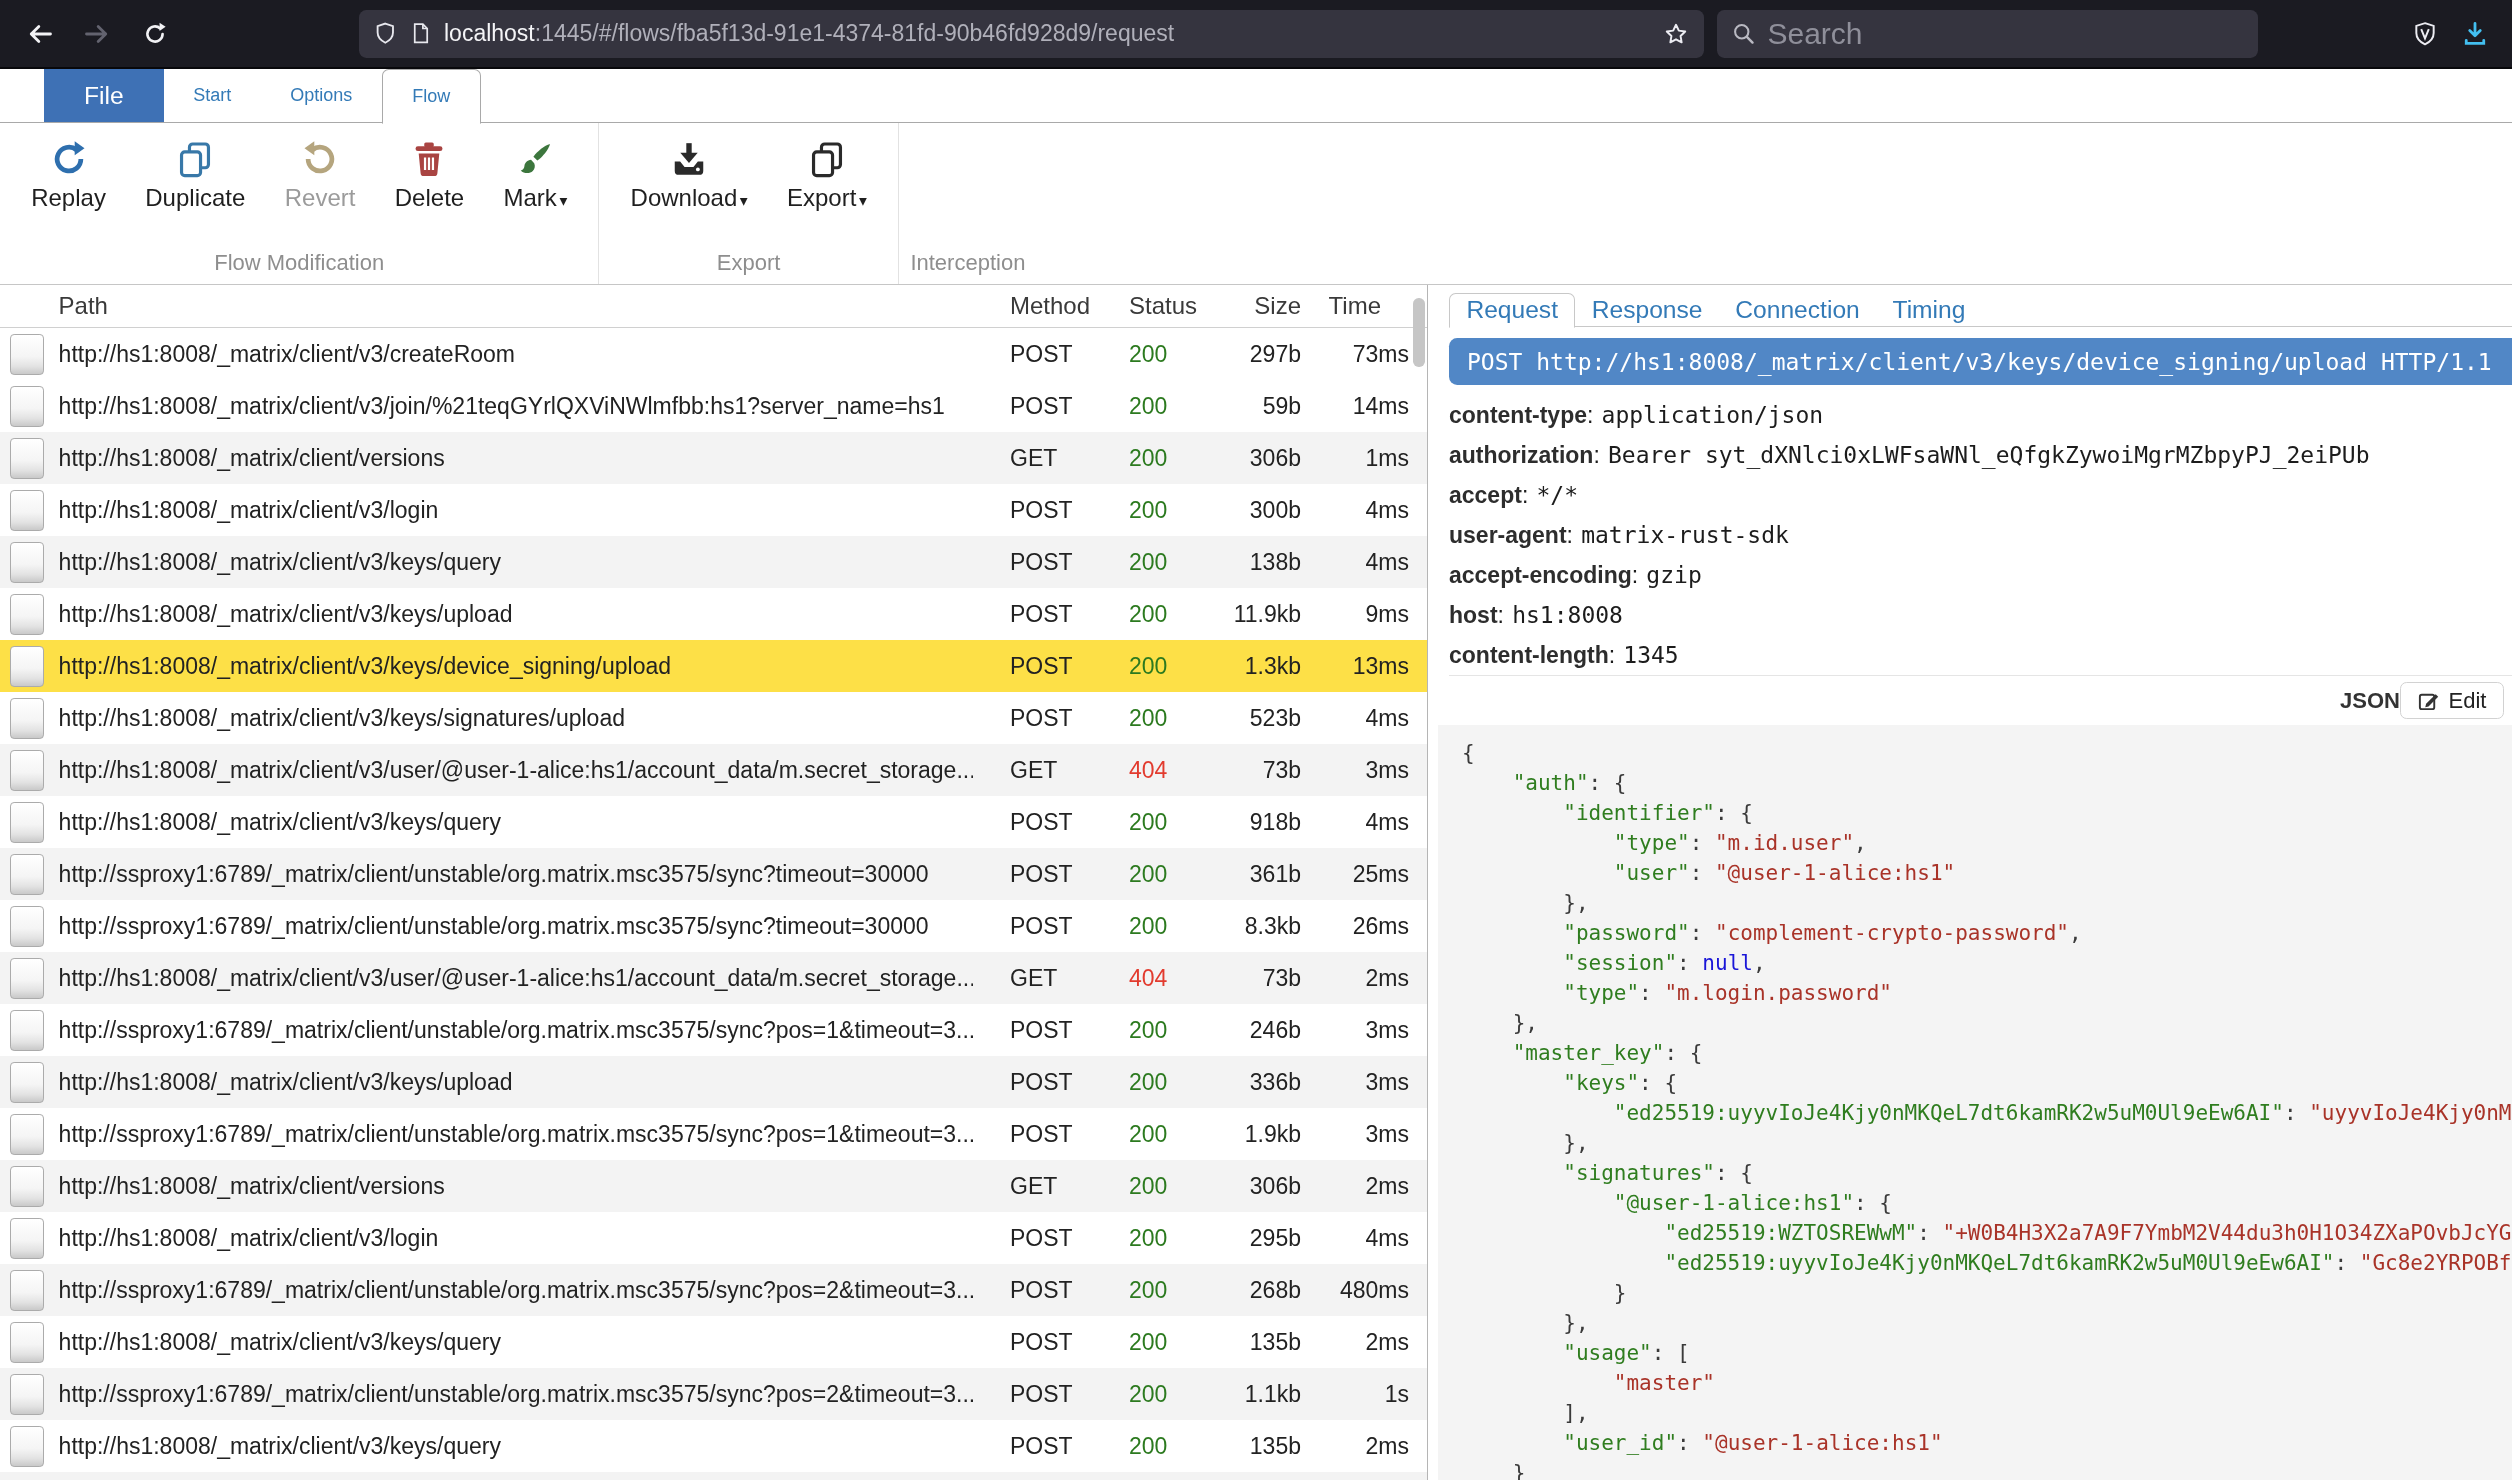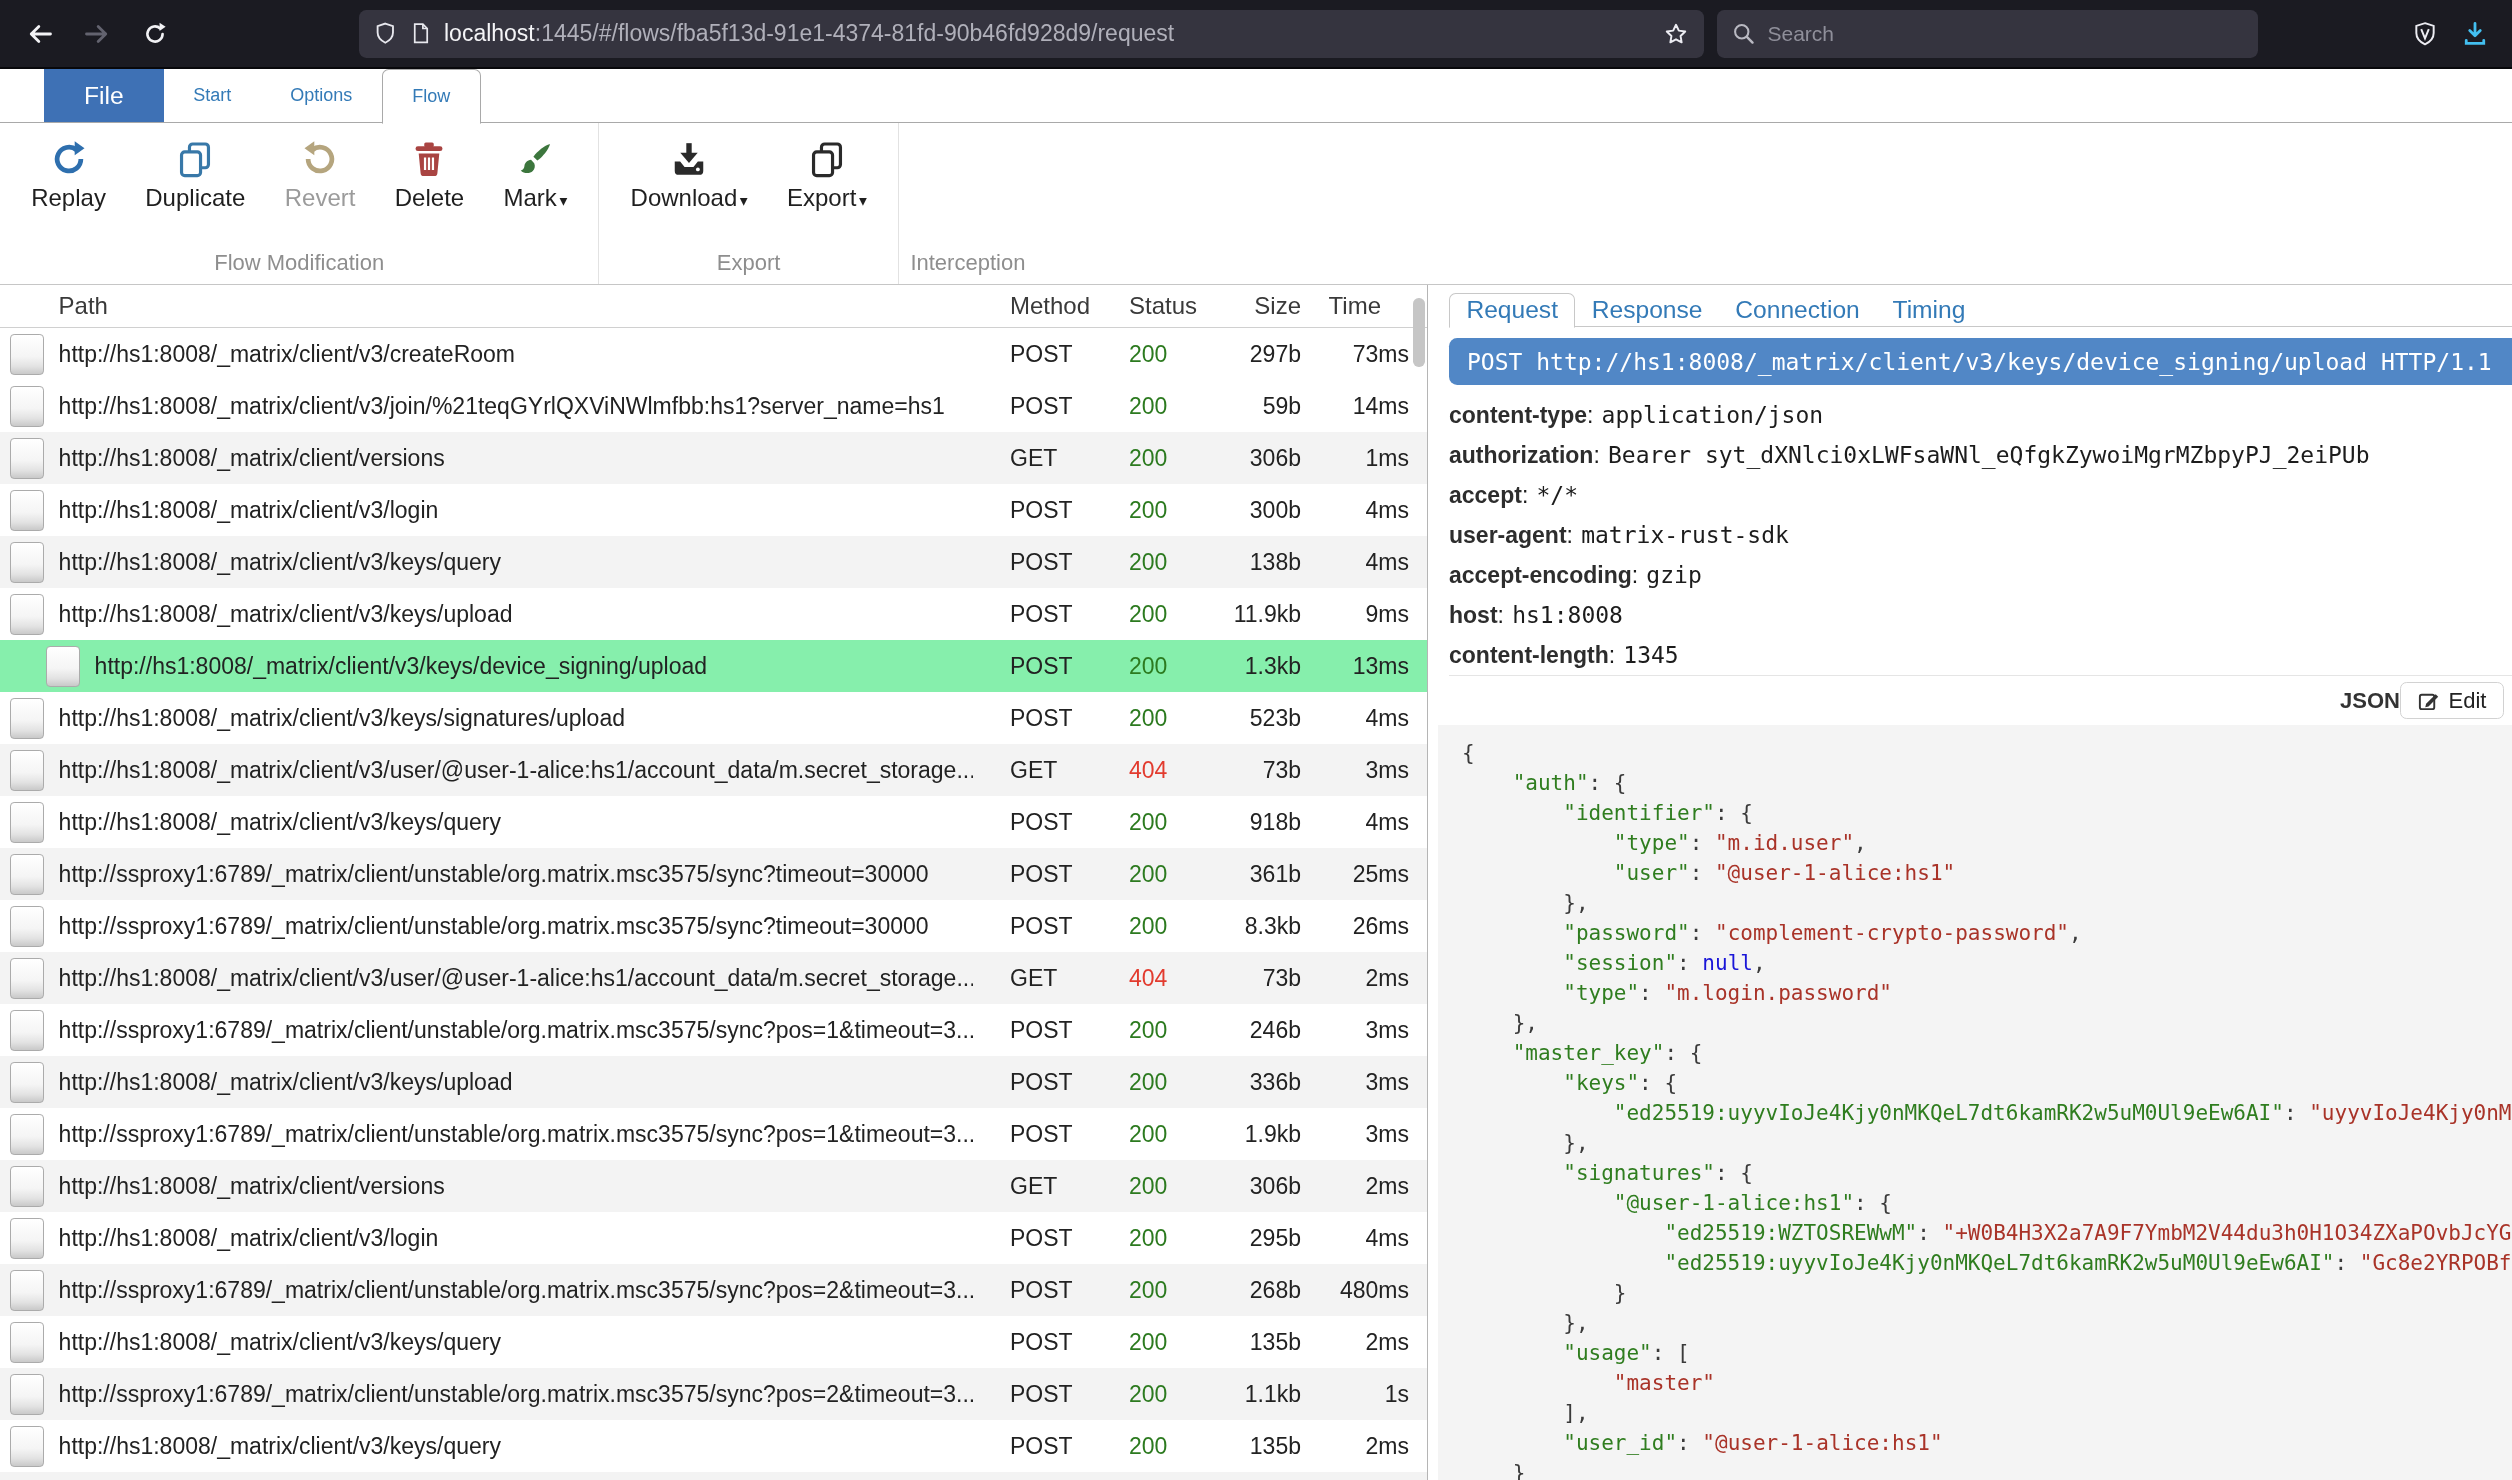--- a/index.html
+++ b/index.html
@@ -10,21 +10,21 @@
   .chrome { height:69px; background:#1b1b22; display:flex; align-items:center;
             padding:0 18px; border-bottom:2.5px solid #08080b; }
   .navbtn { width:43px; height:43px; display:flex; align-items:center; justify-content:center; border-radius:4.9px; }
   .navbtn + .navbtn { margin-left:14.8px; }
   .urlbar { margin-left:182px; width:1345px; height:48px; background:#35343f; border-radius:7.4px;
             display:flex; align-items:center; padding:0 14.8px; gap:11.5px; }
   .urltext { font-size:23px; color:#f4f4f7; white-space:nowrap; overflow:hidden; flex:1; }
   .urltext .rest { color:#b0b0ba; }
   .searchbar { margin-left:13px; width:541px; height:48px; background:#35343f; border-radius:7.4px;
                display:flex; align-items:center; padding:0 14.8px; gap:11.5px; }
-  .searchtext { font-size:21px; color:#8f8f9a; }
+  .searchtext { font-size:30px; color:#8f8f9a; }
   .chrome .spacer { flex:1; }
   .chrome-right { display:flex; align-items:center; gap:23px; padding-right:4.9px; }
 
   
   .menurow { height:54px; background:#fff; border-bottom:1.6px solid #a9a9a9; display:flex; align-items:stretch; }
   .filebtn { background:#3e71b5; color:#fff; font-size:24.6px; display:flex; align-items:center;
              padding:0 40px; cursor:default;margin-left:44px; }
   .mtabs { display:flex; align-items:stretch; }
   .mtab { color:#337ab7; font-size:18px; display:flex; align-items:center; padding:0 29.5px; }
   .mtab.active { background:#fff; border:1.6px solid #a9a9a9; border-bottom:1.6px solid #fff;
@@ -51,21 +51,21 @@
   .fheader { height:43px; border-bottom:1.6px solid #d0d0d0; font-size:24px; color:#3a3a3a; }
   .fheader .c-path { padding-left:6.6px; }
   .c-method { padding-left:37px; }
   .c-status { padding-left:49px; }
   .fheader .c-size { padding-left:51px; }
   .c-size { text-align:right; }
   .fheader .c-time { padding-right:28px; }
   .c-time { text-align:right; }
   .frow { height:52px; font-size:23px; color:#222; background:#fff; }
   .frow.shaded { background:#f3f3f3; }
-  .frow.selected { background:#86efac;padding-left:36px; }
+  .frow.selected { background:#fde047; }
   .frow .c-path { padding-left:6.6px; white-space:nowrap; overflow:hidden; }
   .markbtn { width:34px; height:41px; margin-left:9.8px; border:1.6px solid #ababab; border-radius:4.1px;
              background:linear-gradient(180deg,#ffffff 0%,#f5f5f5 55%,#e3e3e3 80%,#c9c9c9 100%); }
   .status-ok { color:#2c7a1f; }
   .status-err { color:#e23b2e; }
   .vthumb { position:absolute; right:2.5px; top:13px; width:11.5px; height:69px; background:#c6c6c6; border-radius:5.7px; }
 
   
   .detail { flex:1; padding:8.2px 0 0 21px; display:flex; flex-direction:column; overflow:hidden; }
   .dtabs { display:flex; border-bottom:1.6px solid #c8c8c8; height:34px; align-items:stretch; }

